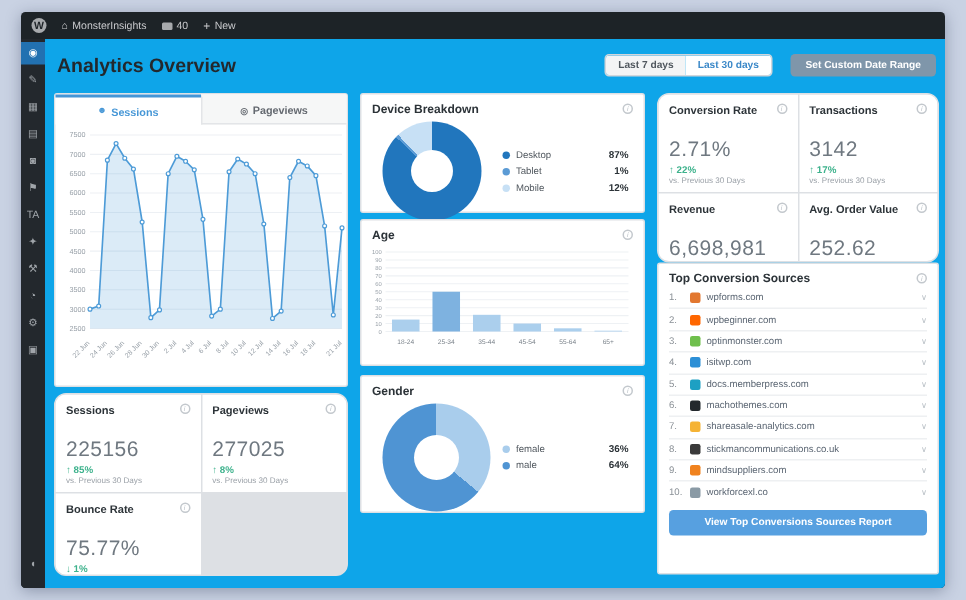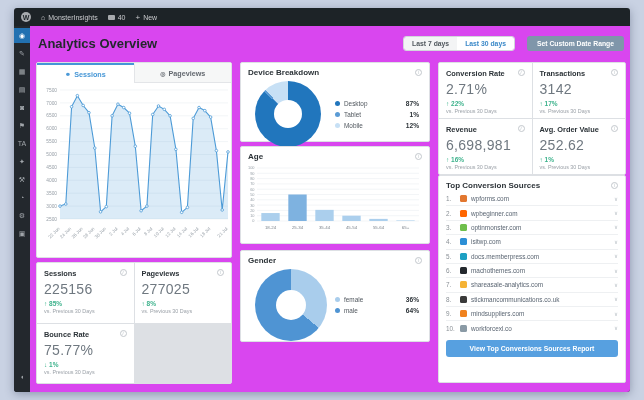--- a/index.html
+++ b/index.html
@@ -15,21 +15,21 @@
   .plus { font-size:8px; }
 
   
   .sidebar { position:absolute; left:0; top:18px; width:16px; bottom:0; background:#23282d; display:flex; flex-direction:column; align-items:stretch; padding-top:2px; }
   .sb-item { height:15px; margin-bottom:3px; display:flex; align-items:center; justify-content:center; color:#a0a5aa; font-size:7px; cursor:pointer; }
   .sb-item.active { background:#2271b1; color:#fff; }
   .sb-item.collapse { margin-top:auto; margin-bottom:8px; }
   .sb-glyph { line-height:1; font-size:7px; }
 
   
-  .content { position:absolute; left:16px; top:18px; right:0; bottom:0; background:#d946ef; }
+  .content { position:absolute; left:16px; top:18px; right:0; bottom:0; background:#0ea5e9; }
   .page-title { position:absolute; left:8px; top:10px; font-size:13px; font-weight:bold; color:#23282d; }
   .header-actions { position:absolute; right:6px; top:10px; display:flex; align-items:center; }
   .range-group { display:flex; border:1px solid #d2d6db; border-radius:3px; overflow:hidden; }
   .range-btn { padding:3px 8px; font-size:6.8px; font-weight:bold; background:#f3f4f5; color:#50575e; cursor:pointer; }
   .range-btn.active { background:#fff; color:#3a88c8; }
   .custom-btn { margin-left:12px; padding:4px 10px; background:#7f96aa; color:#fff; font-size:6.8px; font-weight:bold; border-radius:3px; cursor:pointer; }
 
   .col { position:absolute; }
   .col1 { left:6px; top:36px; width:196px; }
   .col2 { left:210px; top:36px; width:190px; }
@@ -43,27 +43,27 @@
   
   .chart-panel { height:196px; }
   .tabs { display:flex; height:20px; }
   .tab { flex:1; display:flex; align-items:center; justify-content:center; gap:3px; font-size:7.2px; font-weight:bold; cursor:pointer; }
   .tab.active { background:#fff; color:#4596d6; border-top:2px solid #4596d6; }
   .tab.inactive { background:#f6f7f7; color:#646970; border-left:1px solid #e3e5e8; border-bottom:1px solid #e3e5e8; border-top:2px solid #f6f7f7; }
   .tab-ic { font-size:6px; }
   .line-chart-wrap { padding:2px 1px 0; }
 
   
-  .metric-grid { display:grid; grid-template-columns:1fr 1fr; grid-auto-rows:1fr; gap:1px; background:#dde0e4; border:1px solid #dde0e4; border-radius:2px; overflow:hidden; }
+  .metric-grid { display:grid; grid-template-columns:1fr 1fr; grid-auto-rows:1fr; gap:1px; background:#dde0e4; border:1px solid #dde0e4; border-radius:8px; overflow:hidden; }
   .metric-grid.left { margin-top:4px; height:122px; }
   .metric-grid.right { height:113px; }
   .m-card { background:#fff; padding:6px 7px 4px; }
   .m-labelrow { display:flex; align-items:flex-start; justify-content:space-between; }
   .m-label { font-size:7.4px; font-weight:bold; color:#2c3338; }
-  .m-value { font-size:14px; color:#6f7880; margin-top:3px; letter-spacing:.3px; }
+  .m-value { font-size:14px; color:#6f7880; margin-top:13px; letter-spacing:.3px; }
   .m-change { font-size:6.5px; font-weight:bold; color:#3db28c; margin-top:3px; }
   .m-sub { font-size:5.4px; color:#9ba1a8; margin-top:1px; }
 
   
   .device-panel { height:80px; margin-bottom:4px;text-align:center; }
   .age-panel { height:98px; margin-bottom:6px; }
   .gender-panel { height:92px; }
   .donut-body { display:flex; align-items:center; padding:2px 10px 6px 14px; }
   .donut { border-radius:50%; position:relative; }
   .donut.d-device { width:66px; height:66px; }

